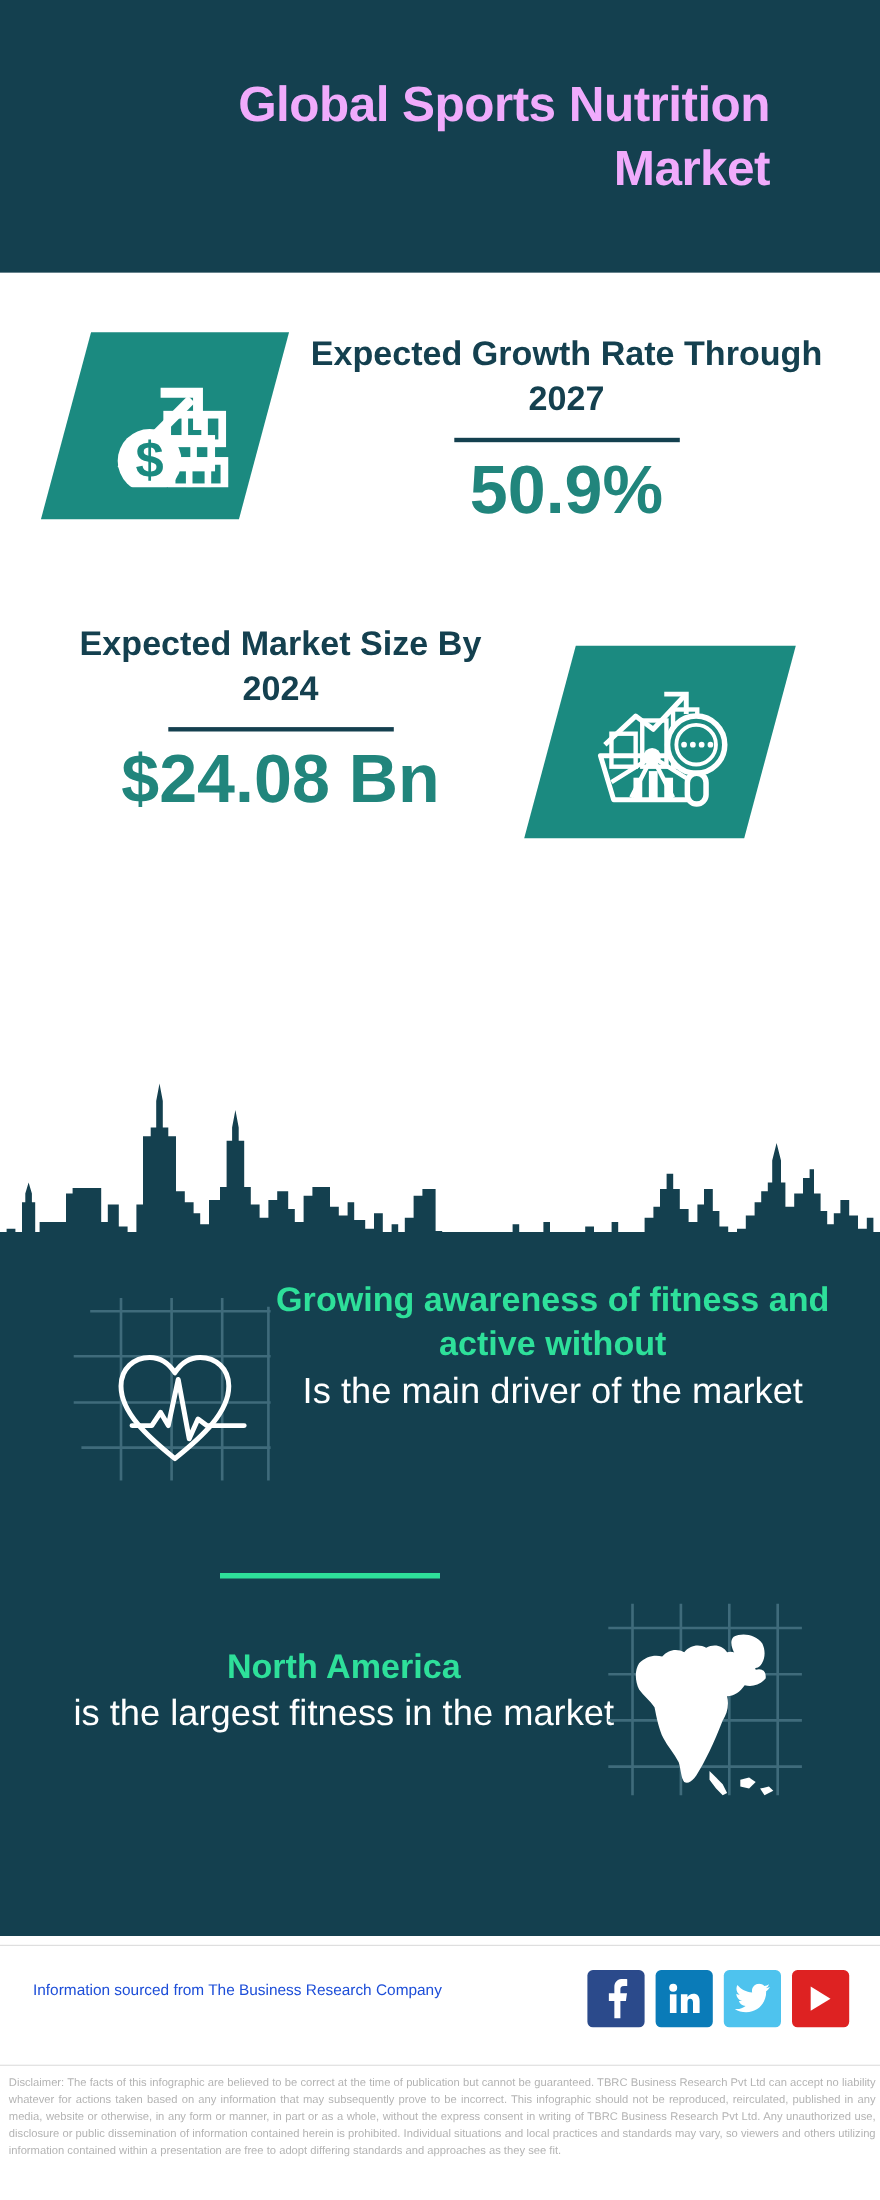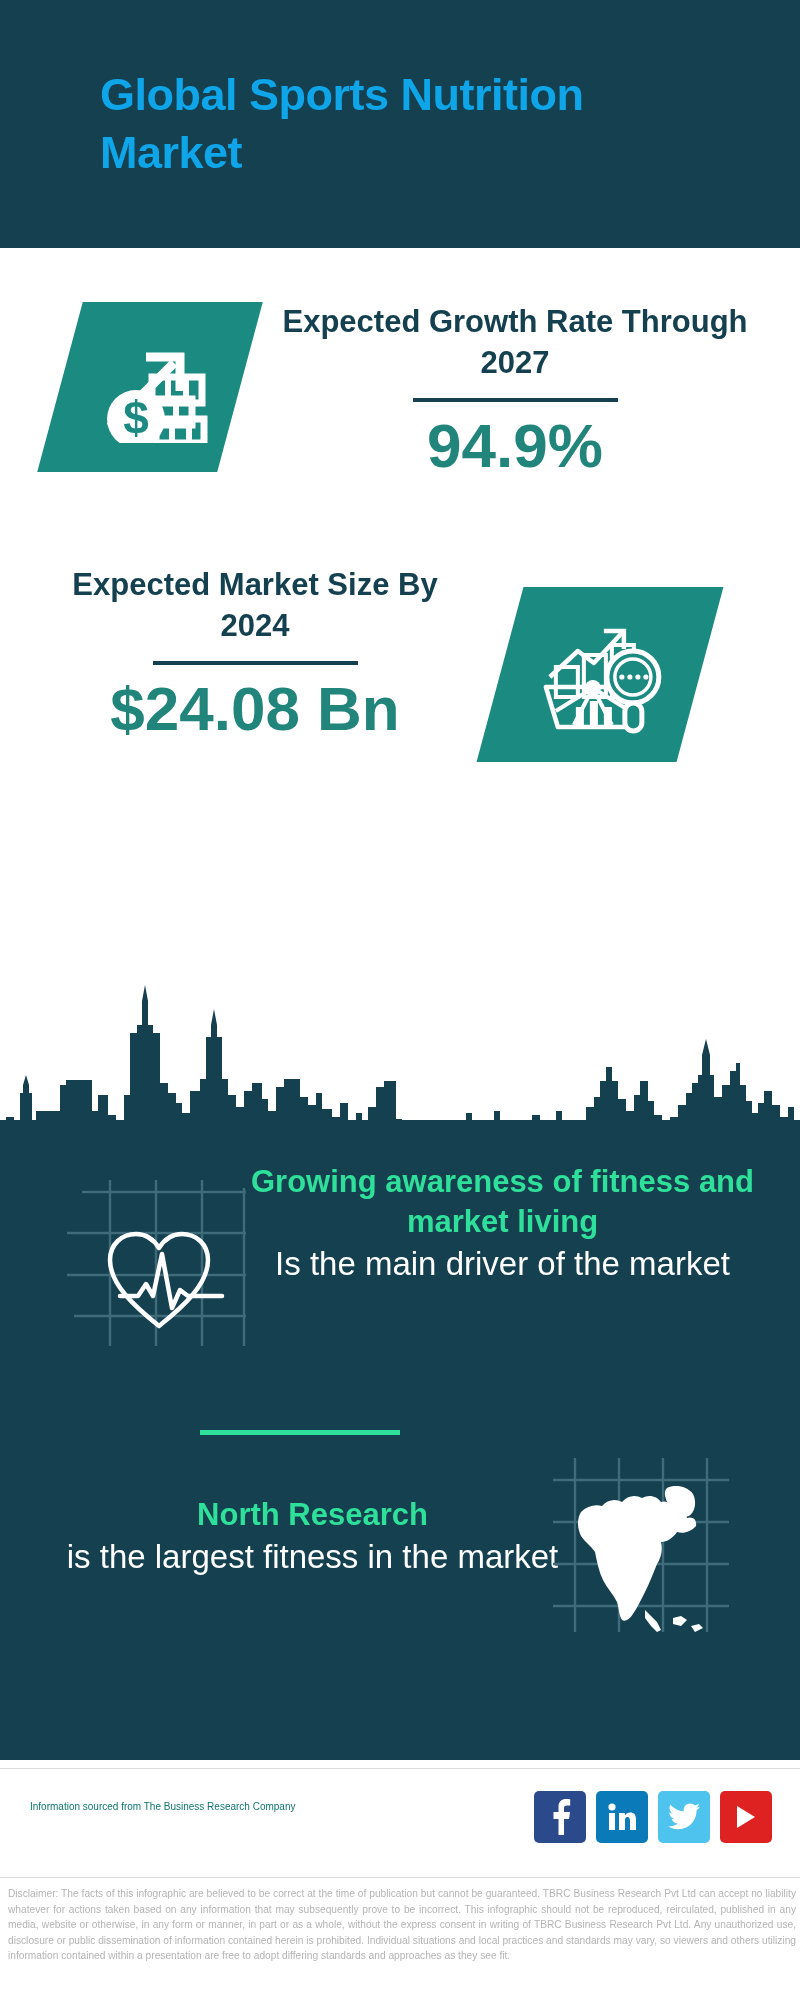--- a/index.html
+++ b/index.html
@@ -27,25 +27,25 @@
     position: absolute;
     left: 0; top: 0;
     width: 800px;
     height: 248px;
     background: #14404f;
     display: flex;
     align-items: center;
     justify-content: center;
   }
   .header-title {
-    color: #0ea5e9;
+    color: #f0abfc;
     font-size: 45px;
     font-weight: bold;
     line-height: 1.28;
-    text-align: left;
+    text-align: right;
     letter-spacing: -0.5px;
     width: 640px;
     margin: 0;
     padding: 0 20px;
     box-sizing: border-box;
   }
 
   
   .white-zone {
     position: absolute;
@@ -226,22 +226,22 @@
     border-top: 1px solid #dcdcdc;
     border-bottom: 1px solid #dcdcdc;
     box-sizing: border-box;
   }
   .source-text {
     position: absolute;
     left: 30px; top: 30px;
     width: 420px;
   }
   .source-line {
-    color: #0f766e;
-    font-size: 10px;
+    color: #1d4ed8;
+    font-size: 14px;
     line-height: 1.55;
     margin: 0;
     font-family: "Liberation Sans", sans-serif;
   }
   .social-row {
     position: absolute;
     right: 28px; top: 22px;
     display: flex;
     gap: 10px;
   }
@@ -302,21 +302,21 @@
 
           <circle cx="46" cy="88" r="29" fill="#ffffff"></circle>
           <text x="46" y="103" font-family="Liberation Sans, sans-serif" font-size="46" font-weight="bold" fill="#1b8a80" text-anchor="middle">$</text>
         </svg>
       </div>
     </div>
 
     <div class="growth-text">
       <p class="stat-label">Expected Growth Rate Through 2027</p>
       <hr class="rule-dark">
-      <p class="stat-value">94.9%</p>
+      <p class="stat-value">50.9%</p>
     </div>
   </div>
 
   <div class="block-size">
 
     <div class="size-text">
       <p class="stat-label">Expected Market Size By 2024</p>
       <hr class="rule-dark">
       <p class="stat-value">$24.08 Bn</p>
     </div>
@@ -394,31 +394,31 @@
           <line x1="140" y1="22" x2="140" y2="188"></line>
           <line x1="182" y1="30" x2="182" y2="188"></line>
         </g>
         <path d="M97 168 C72 148 48 126 48 102 C48 86 60 76 74 76 C84 76 92 82 97 90
                  C102 82 110 76 120 76 C134 76 146 86 146 102 C146 126 122 148 97 168 Z" stroke="#ffffff" stroke-width="4.5" fill="none" stroke-linejoin="round"></path>
         <path d="M58 138 L76 138 L84 126 L91 138 L100 96 L110 150 L118 132 L126 138 L160 138" stroke="#ffffff" stroke-width="4.5" fill="none" stroke-linejoin="round" stroke-linecap="round"></path>
       </svg>
     </div>
 
     <div class="driver-text">
-      <p class="highlight">Growing awareness of fitness and market living</p>
+      <p class="highlight">Growing awareness of fitness and active without</p>
       <p class="subtext">Is the main driver of the market</p>
     </div>
   </div>
 
   <hr class="rule-green">
 
   <div class="block-region">
 
     <div class="region-text">
-      <p class="highlight">North Research</p>
+      <p class="highlight">North America</p>
       <p class="subtext">is the largest fitness in the market</p>
     </div>
 
     <div class="icon-grid-map">
       <svg width="190" height="190" viewBox="0 0 190 190" fill="none" aria-hidden="true">
         <g stroke="#3f6b7b" stroke-width="2.4">
           <line x1="8" y1="30" x2="184" y2="30"></line>
           <line x1="8" y1="72" x2="184" y2="72"></line>
           <line x1="8" y1="114" x2="184" y2="114"></line>
           <line x1="8" y1="156" x2="184" y2="156"></line>

